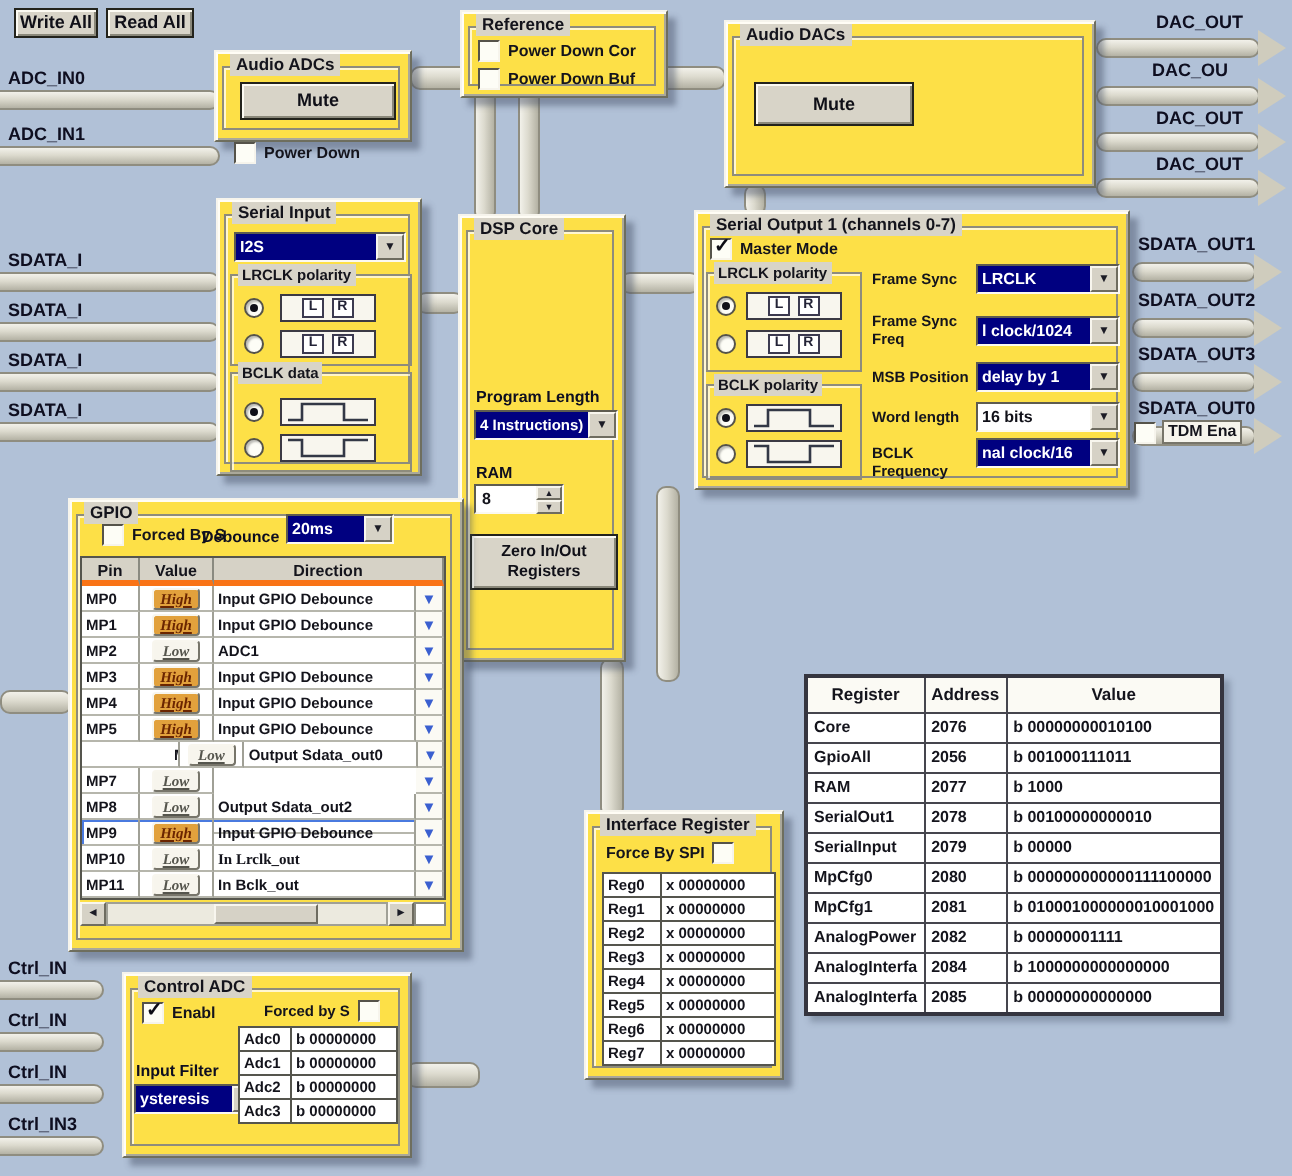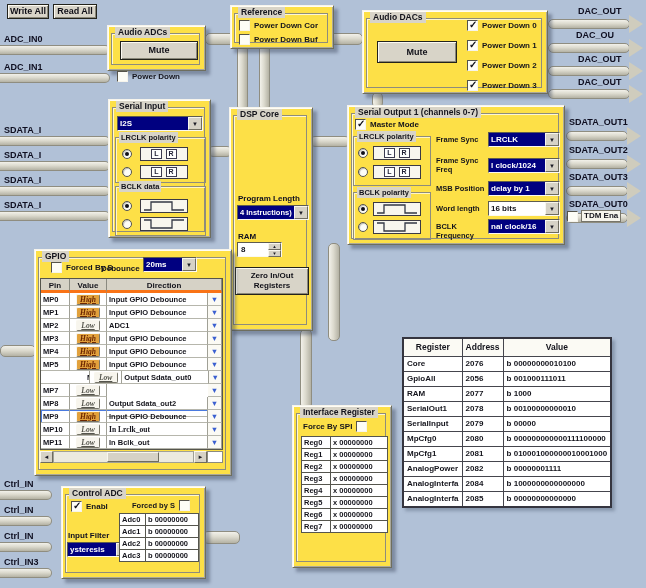--- a/index.html
+++ b/index.html
@@ -199,38 +199,20 @@
     <div class="cbrow" style="position:absolute;left:8px;top:28px">
       <span class="cb"></span>
       <span>Power Down Buf</span>
     </div>
   </div>
 
   <div class="panel" style="left:362px;top:10px;width:186px;height:84px">
     <div class="frame"></div>
     <span class="ptitle">Audio DACs</span>
     <div class="pbtn" style="left:14px;top:30px;width:80px;height:22px">Mute</div>
-    <div style="position:absolute;left:104px;top:9px;display:flex;flex-direction:column;gap:9px">
-        <div class="cbrow">
-          <span class="cb on"></span>
-          <span>Power Down 0</span>
-        </div>
-        <div class="cbrow">
-          <span class="cb on"></span>
-          <span>Power Down 1</span>
-        </div>
-        <div class="cbrow">
-          <span class="cb on"></span>
-          <span>Power Down 2</span>
-        </div>
-        <div class="cbrow">
-          <span class="cb on"></span>
-          <span>Power Down 3</span>
-        </div>
-      </div>
   </div>
 
   <div class="panel" style="left:108px;top:99px;width:103px;height:139px">
     <div class="frame"></div>
     <span class="ptitle">Serial Input</span>
     <div class="combo" style="left:8px;top:16px;width:86px">
       <span class="val on">I2S</span>
       <span class="arw">▼</span>
     </div>
     <div class="grp" style="left:6px;top:37px;width:91px;height:46px">
@@ -464,21 +446,21 @@
     <div class="sbar" style="left:5px;top:201px;width:183px">
       <span class="sbb">◄</span>
       <span class="strack">
           <span class="sthumb"></span>
         </span>
       <span class="sbb">►</span>
       <span class="sbx"></span>
     </div>
   </div>
 
-  <div class="panel" style="left:292px;top:405px;width:100px;height:163px">
+  <div class="panel" style="left:292px;top:405px;width:100px;height:135px">
     <div class="frame"></div>
     <span class="ptitle">Interface Register</span>
     <div class="cbrow" style="position:absolute;left:10px;top:15px">
       <span>Force By SPI</span>
       <span class="cb"></span>
     </div>
     <div class="mrows" style="left:8px;top:31px">
         <div class="mrow">
           <div style="width: 30px;">Reg0</div>
           <div style="width: 58px; margin-left: -1px;">x 00000000</div>

